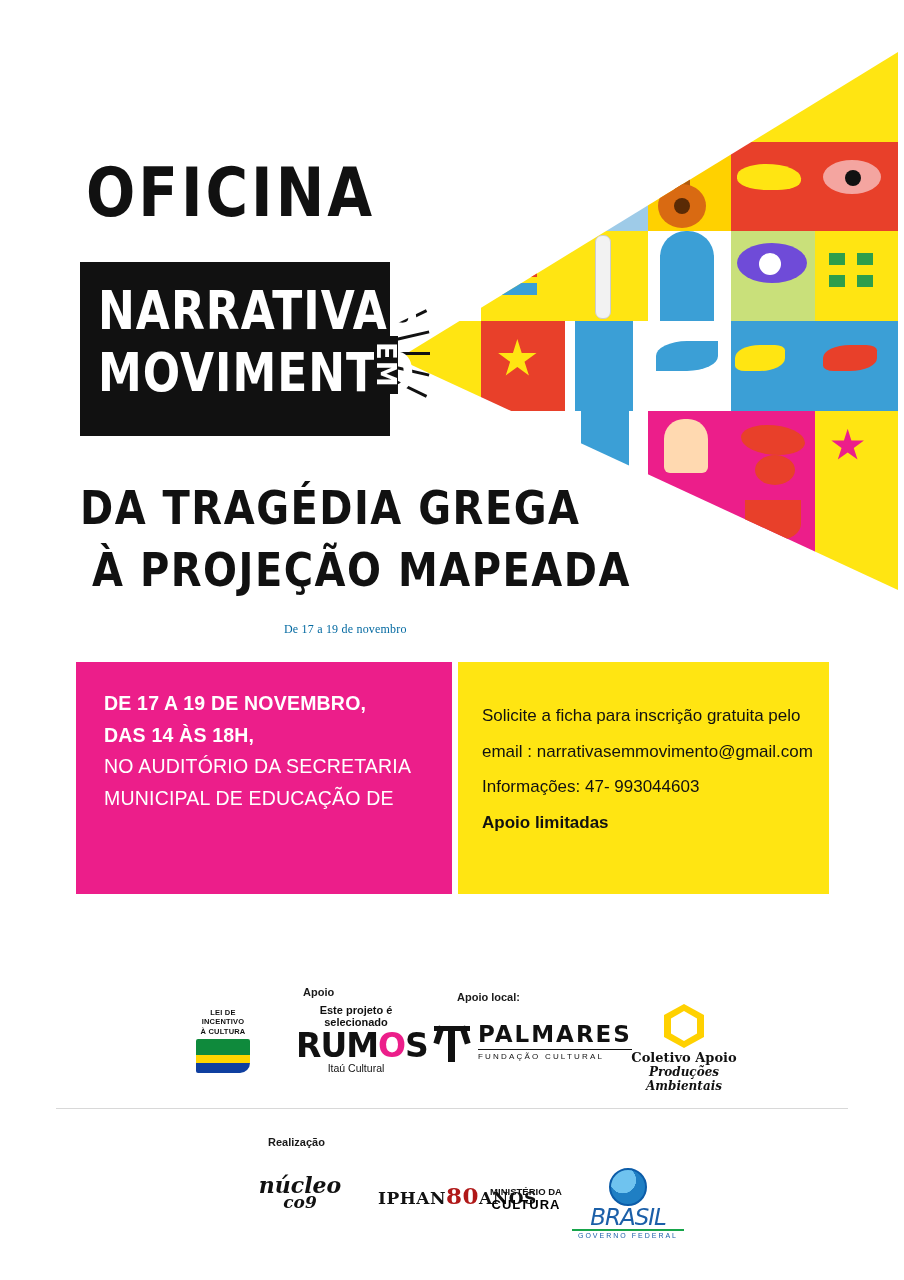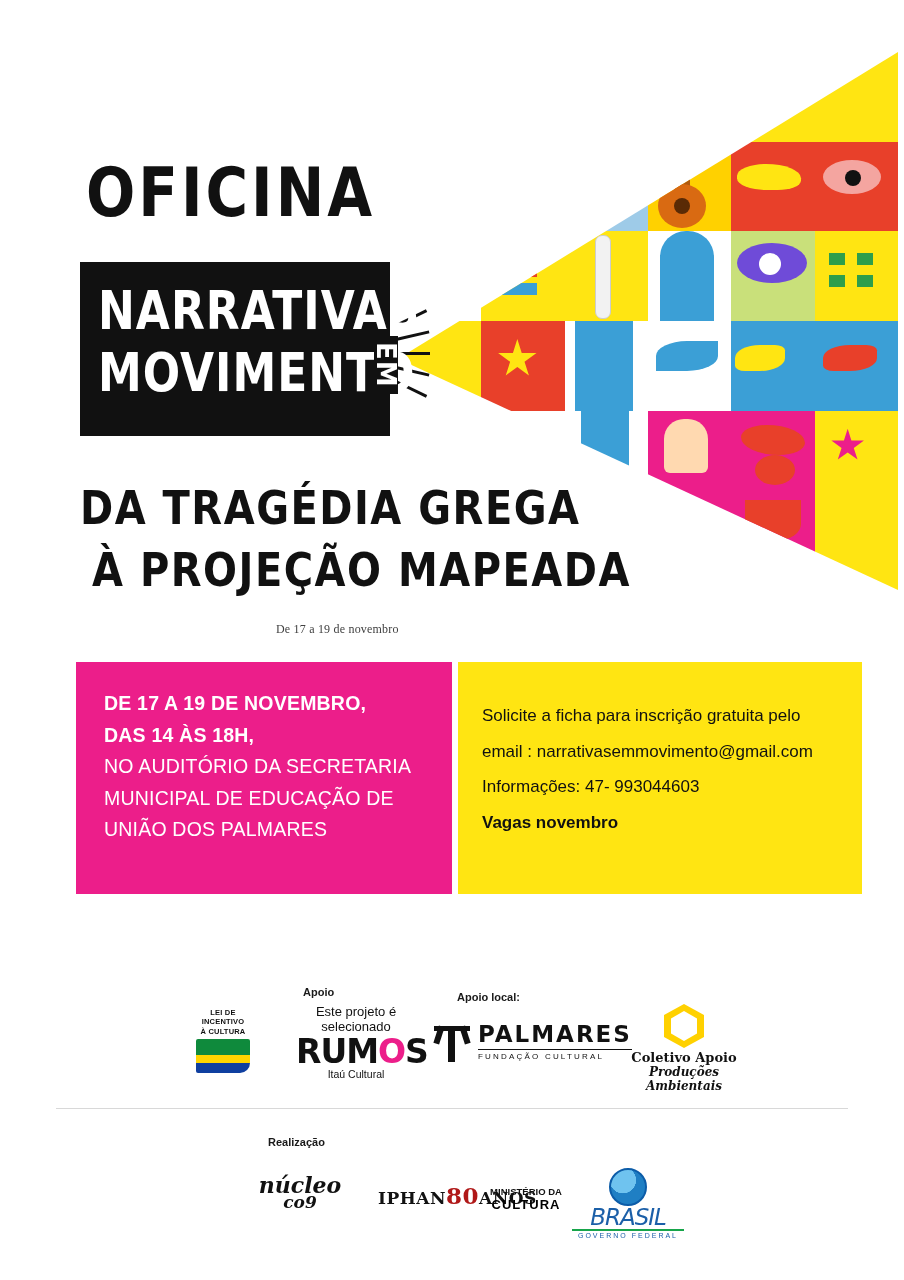--- a/index.html
+++ b/index.html
@@ -88,25 +88,25 @@
     letter-spacing: 1.5px;
     color: #111111;
     line-height: 1.32;
     transform: scaleY(1.16);
     transform-origin: left top;
   }
   .subtitle div:nth-child(2) { padding-left: 12px; }
 
   .dates-small {
     position: absolute;
-    left: 276px;
+    left: 284px;
     top: 622px;
     font-family: "Liberation Serif", serif;
     font-size: 12px;
-    color: #404040;
+    color: #0369a1;
     letter-spacing: .2px;
   }
 
   
   .cone {
     position: absolute;
     left: 398px;
     top: 52px;
     width: 500px;
     height: 538px;
@@ -157,21 +157,21 @@
     font-size: 19.5px;
     line-height: 1.62;
     letter-spacing: .2px;
   }
   .panel-pink .bold { font-weight: 700; }
 
   .panel-yellow {
     position: absolute;
     left: 458px;
     top: 662px;
-    width: 404px;
+    width: 371px;
     height: 232px;
     background: #ffe512;
   }
   .panel-yellow .txt {
     position: absolute;
     left: 24px;
     top: 36px;
     right: 12px;
     color: #111111;
     font-family: "Liberation Sans", sans-serif;
@@ -210,21 +210,21 @@
     margin: 3px auto 0;
     width: 54px; height: 34px;
     background: linear-gradient(#0f8a3c 0 46%, #ffd500 46% 70%, #0f3fa0 70% 100%);
     border-radius: 2px 2px 10px 2px;
   }
 
   
   .logo-rumos { left: 296px; top: 44px; width: 120px; }
   .logo-rumos .sel {
     font-family: "Liberation Sans", sans-serif;
-    font-size: 13px; font-weight: 400; color: #111;
+    font-size: 11px; font-weight: 700; color: #111;
   }
   .logo-rumos .word {
     font-family: "DejaVu Sans", sans-serif;
     font-weight: 700; font-size: 33px; color: #111;
     letter-spacing: -1px; line-height: 1.1;
   }
   .logo-rumos .word .o { color: #ec1e8a; }
   .logo-rumos .sub {
     font-family: "Liberation Sans", sans-serif;
     font-size: 10.5px; color: #111; margin-top: -2px;
@@ -430,30 +430,29 @@
   </div>
 
   <div class="dates-small">De 17 a 19 de novembro</div>
 
   <div class="panel-pink">
     <div class="txt">
       <div class="bold">DE 17 A 19 DE NOVEMBRO,</div>
       <div class="bold">DAS 14 ÀS 18H,</div>
       <div>NO AUDITÓRIO DA SECRETARIA</div>
       <div> MUNICIPAL DE EDUCAÇÃO DE</div>
-      <div>UNIÃO DOS PALMARES</div>
     </div>
   </div>
 
   <div class="panel-yellow">
     <div class="txt">
       <div>Solicite a ficha para inscrição gratuita pelo</div>
       <div>email : narrativasemmovimento@gmail.com</div>
       <div>Informações: 47- 993044603</div>
-      <div class="bold">Vagas novembro</div>
+      <div class="bold">Apoio limitadas</div>
     </div>
   </div>
 
   <div class="credits">
 
     <div class="cap cap-apoio">Apoio</div>
     <div class="cap cap-apoio-local">Apoio local:</div>
 
     <div class="logo logo-lei">
       <div class="lei-text">

